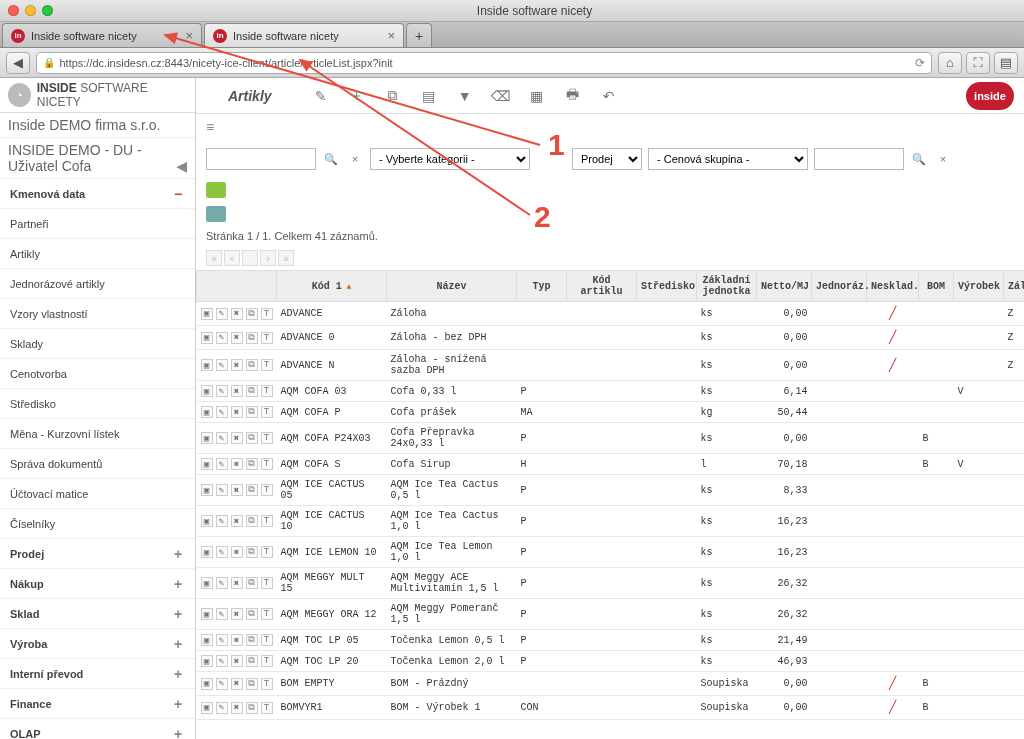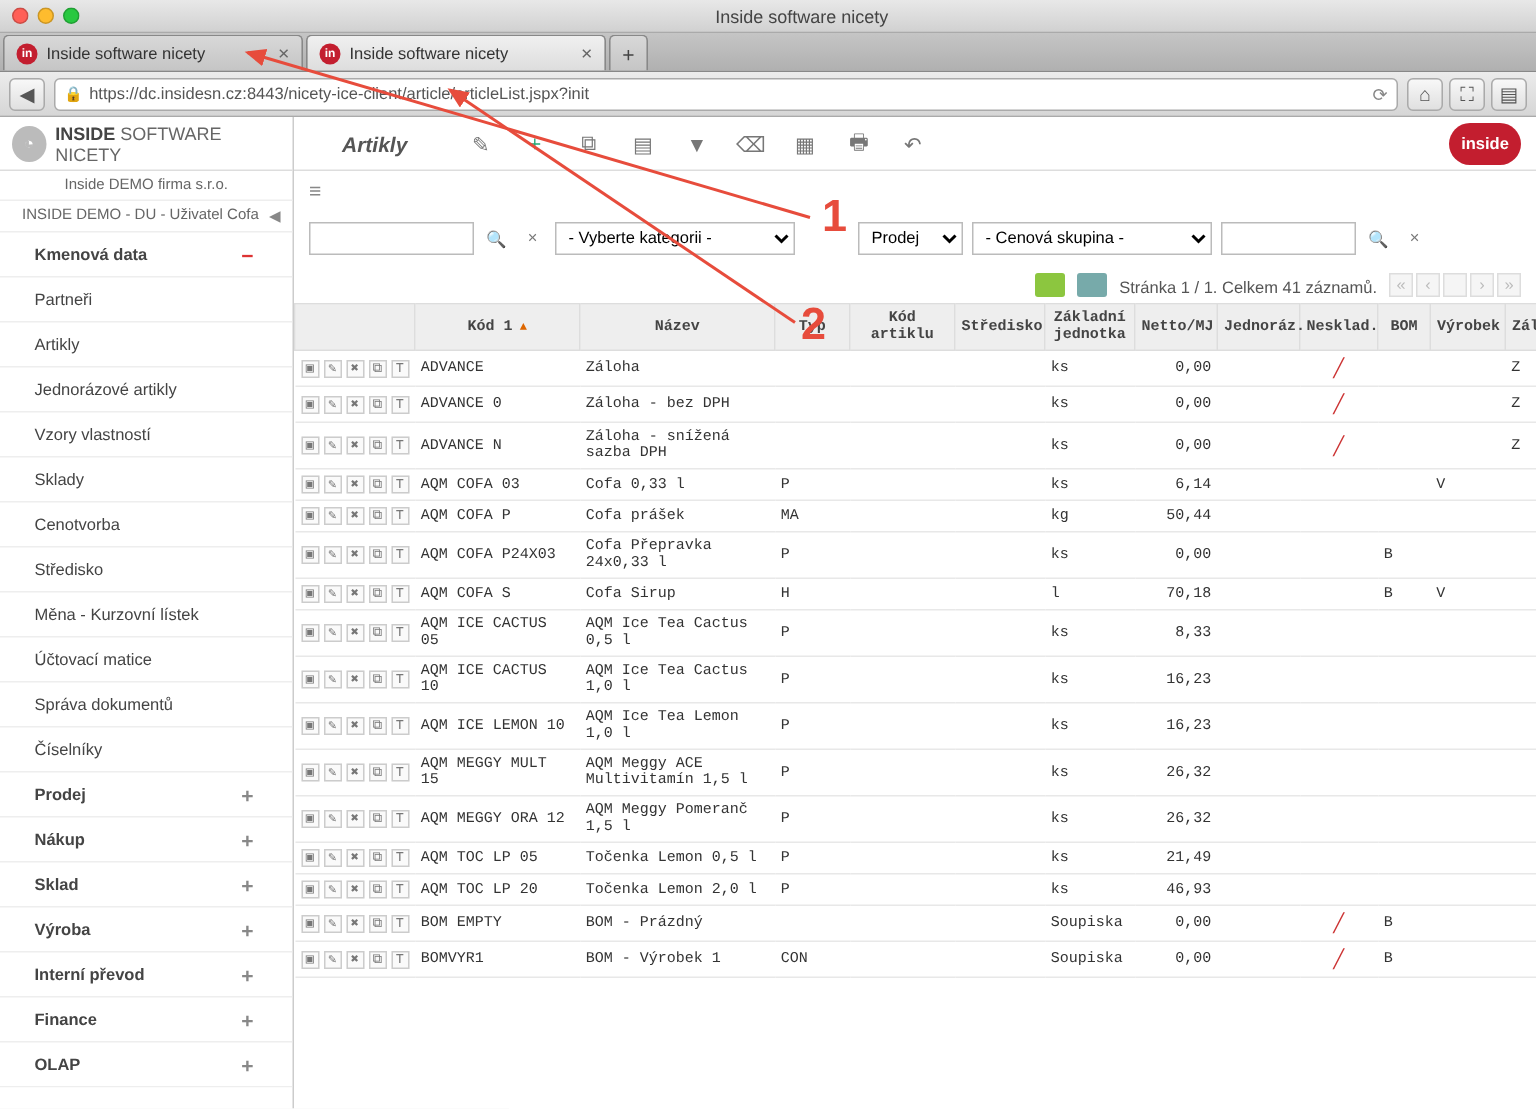--- a/index.html
+++ b/index.html
@@ -32,23 +32,23 @@
 
 
 .app { display:flex; height:calc(739px - 22px - 26px - 30px); }
 
 
 .sidebar { width:196px; background:#fff; border-right:1px solid #ccc; display:flex; flex-direction:column; }
 .brand { height:36px; display:flex; align-items:center; gap:6px; padding:0 8px; border-bottom:1px solid #ddd; }
 .brand .logo { width:24px; height:24px; background:#bbb; border-radius:50%; display:flex; align-items:center; justify-content:center; color:#fff; font-weight:bold; }
 .brand .name { font-size:12px; color:#666; }
 .brand .name b { color:#444; }
-.subinfo { padding:4px 8px; font-size:10px; color:#666; border-bottom:1px solid #eee;text-align:center; }
+.subinfo { padding:4px 8px; font-size:14px; color:#666; border-bottom:1px solid #eee; }
 .sidebar-scroll { overflow:hidden; }
-.side-item { height:30px; display:flex; align-items:center; justify-content:space-between; padding:0 23px; border-bottom:1px solid #eee; font-size:11px; color:#444; cursor:pointer; }
+.side-item { height:30px; display:flex; align-items:center; justify-content:space-between; padding:0 10px; border-bottom:1px solid #eee; font-size:11px; color:#444; cursor:pointer; }
 .side-item.section { font-weight:bold; }
 .side-item .exp { color:#888; font-size:14px; width:14px; text-align:center; }
 .side-item .exp.minus { color:#d33; }
 
 
 .main { flex:1; background:#fff; display:flex; flex-direction:column; overflow:hidden; }
 .topbar { height:36px; border-bottom:1px solid #ddd; display:flex; align-items:center; padding:0 10px; gap:10px; }
 .page-title { font-size:14px; font-weight:bold; color:#555; font-style:italic; }
 .toolbar-icons { margin-left:30px; display:flex; gap:18px; }
 .ticon { width:18px; height:18px; display:flex; align-items:center; justify-content:center; color:#777; font-size:14px; }
@@ -56,21 +56,21 @@
 
 .crumbrow { height:26px; display:flex; align-items:center; padding:0 10px; color:#888; }
 .crumbrow .ham { font-size:14px; }
 
 .filters { padding:8px 10px; display:flex; align-items:center; gap:6px; }
 .finput { height:22px; border:1px solid #bbb; background:#fff; padding:0 4px; font-size:11px; }
 .finput.w1{width:110px}.finput.w2{width:160px}.finput.w3{width:90px}
 .fbtn { width:18px; height:18px; display:flex; align-items:center; justify-content:center; color:#777; }
 select.finput { background:#fff; }
 
-.pager-row { padding:4px 10px; display:flex; justify-content:flex-end; align-items:flex-end; gap:8px; font-size:11px; color:#555; }
+.pager-row { padding:4px 10px; display:flex; justify-content:flex-end; align-items:flex-start; gap:8px; font-size:11px; color:#555;flex-direction:column; }
 .export-ico { width:20px; height:16px; background:#8cc63f; border-radius:2px; display:inline-block; }
 .export-ico.csv { background:#7aa; }
 .pager-text { }
 .pagenums { display:flex; gap:2px; }
 .pagenums span { width:16px; height:16px; border:1px solid #ddd; background:#f5f5f5; display:flex; align-items:center; justify-content:center; color:#bbb; }
 
 
 .tbl { width:100%; border-collapse:collapse; table-layout:fixed; }
 .tbl th { background:#eee; border:1px solid #ddd; padding:4px 4px; font-size:10px; font-weight:bold; text-align:center; color:#444; }
 .tbl td { border-bottom:1px solid #e8e8e8; padding:4px 4px; font-size:10px; color:#333; vertical-align:middle; }
@@ -157,24 +157,24 @@
         <div class="side-item">
           <span>Cenotvorba</span>
         </div>
         <div class="side-item">
           <span>Středisko</span>
         </div>
         <div class="side-item">
           <span>Měna - Kurzovní lístek</span>
         </div>
         <div class="side-item">
+          <span>Správa dokumentů</span>
+        </div>
+        <div class="side-item">
           <span>Účtovací matice</span>
-        </div>
-        <div class="side-item">
-          <span>Správa dokumentů</span>
         </div>
         <div class="side-item">
           <span>Číselníky</span>
         </div>
         <div class="side-item section">
           <span>Prodej</span>
           <span class="exp">+</span>
         </div>
         <div class="side-item section">
           <span>Nákup</span>

